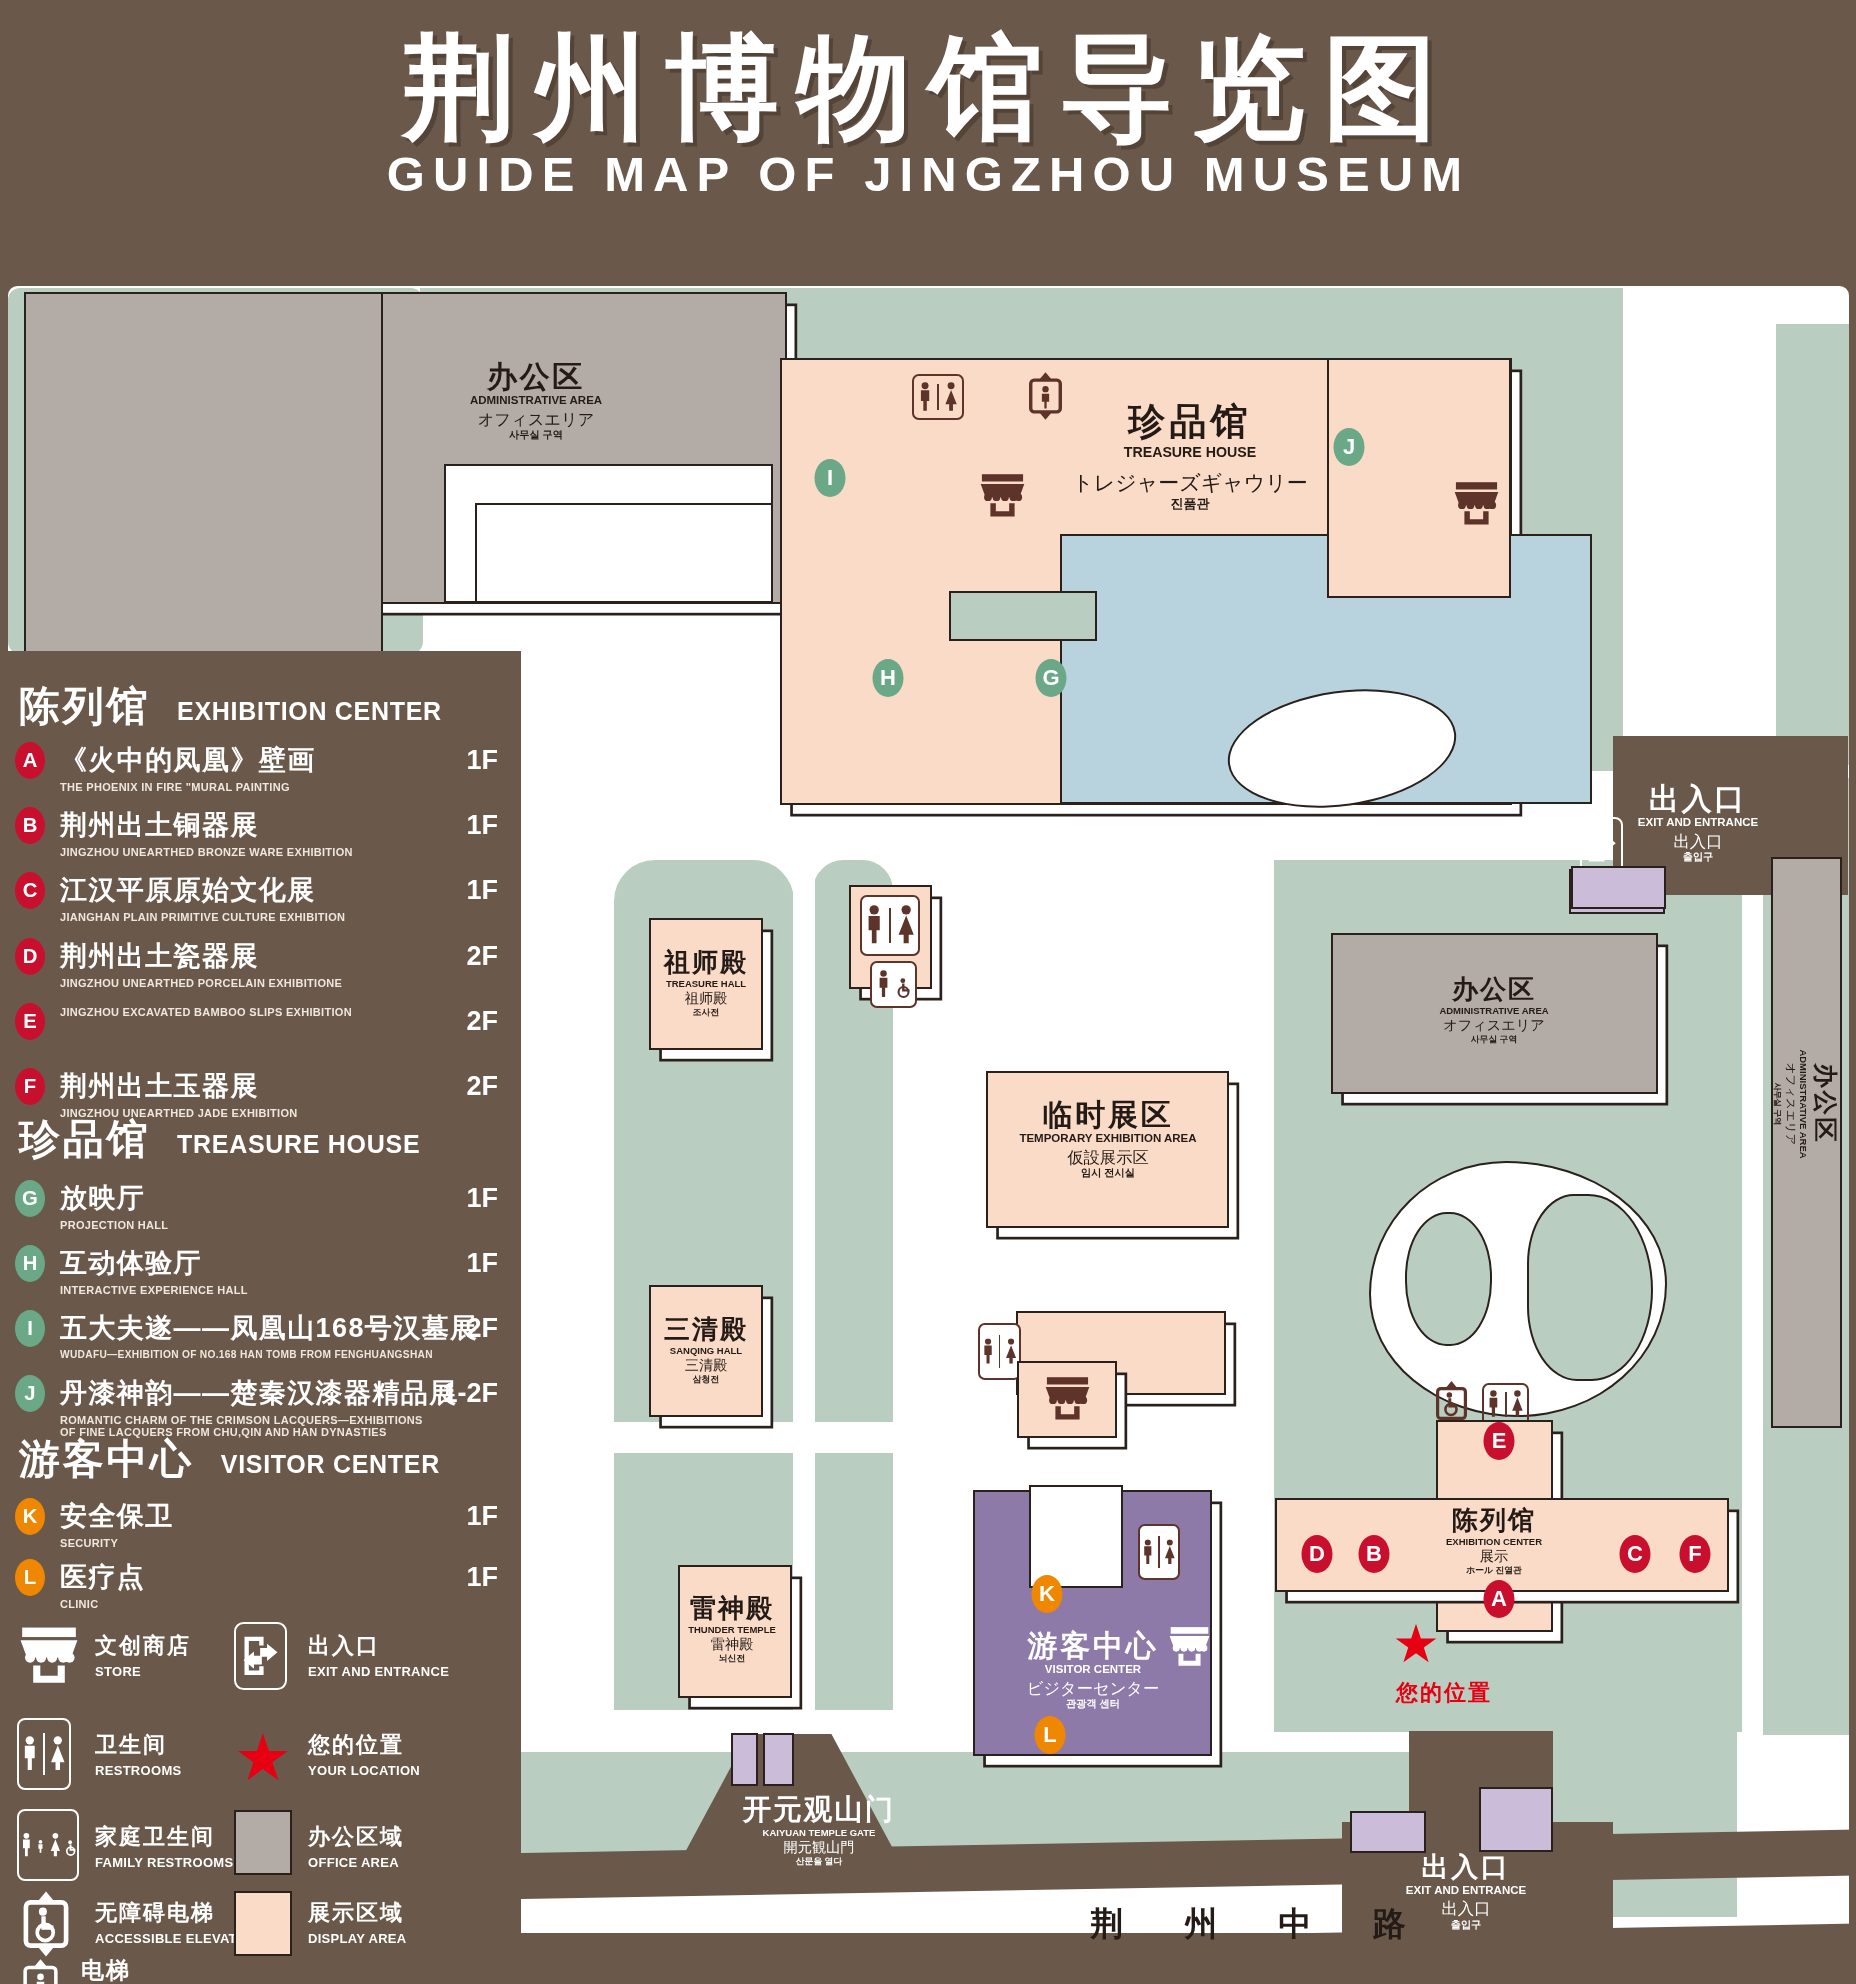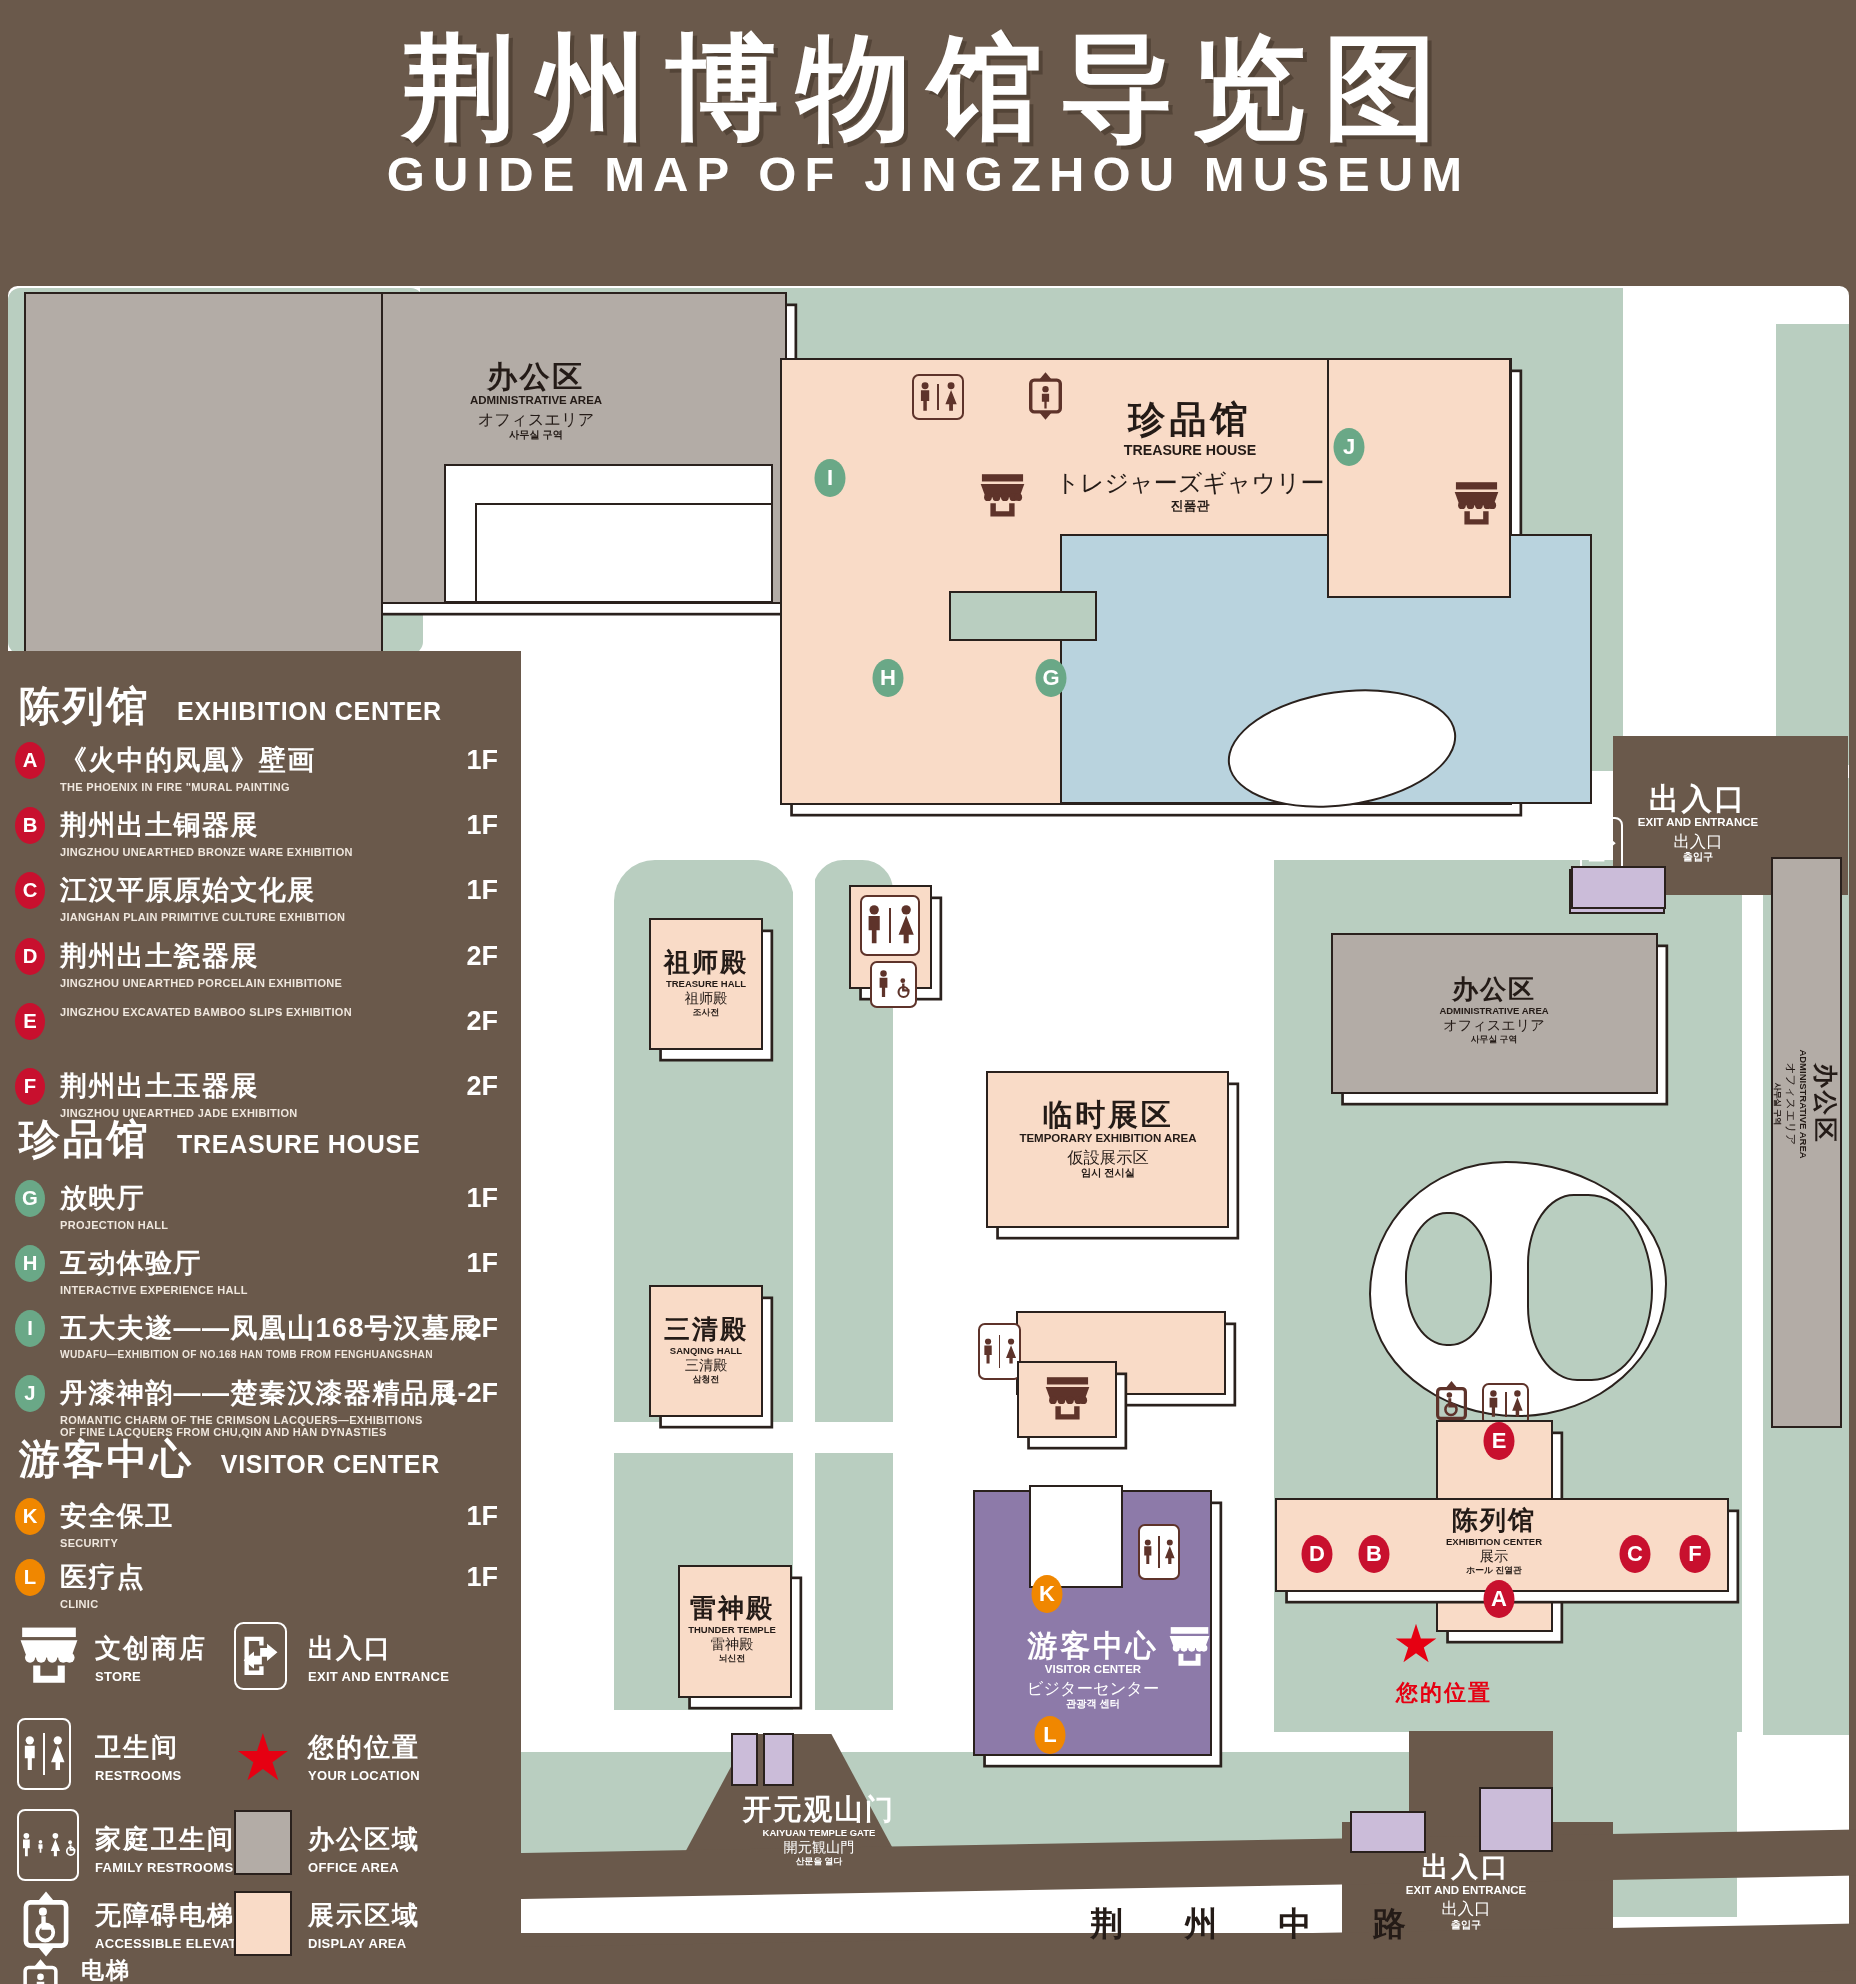--- a/index.html
+++ b/index.html
@@ -19,21 +19,21 @@
          font-size:114px;font-weight:bold;letter-spacing:17.6px;text-shadow:4.1px 4.1px 0 rgba(40,30,20,.35)}
   #subtitle{position:absolute;left:0;top:146px;width:100%;text-align:center;color:#fff;
             font-size:49px;font-weight:bold;letter-spacing:8.1px}
   
   .lbl{position:absolute;transform:translate(-50%,-50%);text-align:center;color:#241b17;
        line-height:1.18;white-space:nowrap}
   .lbl.light{color:#fff}
   .lbl div{margin:0}
   .lbl .l2,.lbl .l4{font-weight:bold}
   .lbl.lg .l1{font-size:37px;font-weight:bold;letter-spacing:4.1px}
-  .lbl.lg .l2{font-size:14.2px}.lbl.lg .l3{font-size:24px;margin-top:11px}.lbl.lg .l4{font-size:13px}
+  .lbl.lg .l2{font-size:14.2px}.lbl.lg .l3{font-size:21px;margin-top:11px}.lbl.lg .l4{font-size:13px}
   .lbl.md .l1{font-size:30px;font-weight:bold;letter-spacing:2.7px}
   .lbl.md .l2{font-size:11.5px}.lbl.md .l3{font-size:16.3px;margin-top:2px}.lbl.md .l4{font-size:10.2px}
   .lbl.sm .l1{font-size:26px;font-weight:bold;letter-spacing:2px}
   .lbl.sm .l2{font-size:9.5px}.lbl.sm .l3{font-size:14.2px;margin-top:1.4px}.lbl.sm .l4{font-size:8.8px}
   
   .mk{position:absolute;width:31px;height:38px;border-radius:50%;display:flex;align-items:center;
       justify-content:center;color:#fff;font-size:22px;font-weight:bold;transform:translate(-50%,-50%)}
   .m-red{background:#c8102e}.m-green{background:#6aa887}.m-orange{background:#f08700}
   
   .tile{position:absolute;display:flex;align-items:center;justify-content:center;
@@ -51,21 +51,21 @@
   .sec .cn{font-size:41px;font-weight:bold;letter-spacing:2.7px}
   .sec .en{font-size:25px;font-weight:bold;letter-spacing:0.7px}
   .item{position:absolute;left:15px;width:483px;color:#fff}
   .item .badge{position:absolute;left:0;top:0;width:30px;height:37px;border-radius:50%;
                display:flex;align-items:center;justify-content:center;font-size:20.3px;font-weight:bold;color:#fff}
   .item .zh{margin-left:45px;font-size:27px;font-weight:bold;letter-spacing:1.4px;white-space:nowrap}
   .item .en{margin-left:45px;font-size:11px;font-weight:bold;color:#efe7de;margin-top:2.7px;
             letter-spacing:0.3px;white-space:nowrap}
   .item .floor{position:absolute;right:0;top:2.7px;font-size:27px;font-weight:bold}
   .sym{position:absolute;color:#fff}
-  .sym .zh{font-size:26px;font-weight:bold;letter-spacing:2px;white-space:nowrap}
+  .sym .zh{font-size:22px;font-weight:bold;letter-spacing:2px;white-space:nowrap}
   .sym .en{font-size:13px;font-weight:bold;margin-top:3.4px;letter-spacing:0.3px;white-space:nowrap}
   .sqr{position:absolute;width:58px;height:65px;border:2.7px solid #2a211d;box-sizing:border-box}
   
   #road-label{position:absolute;transform:translate(-50%,-50%);font-size:33px;font-weight:bold;
               letter-spacing:26px;color:#241b17;white-space:nowrap}
   #loc-label{position:absolute;transform:translate(-50%,-50%);color:#e60012;
              font-size:22px;font-weight:bold;letter-spacing:2px;white-space:nowrap}
   .rot90{transform:rotate(90deg);text-align:center}
 </style>
 </head>

